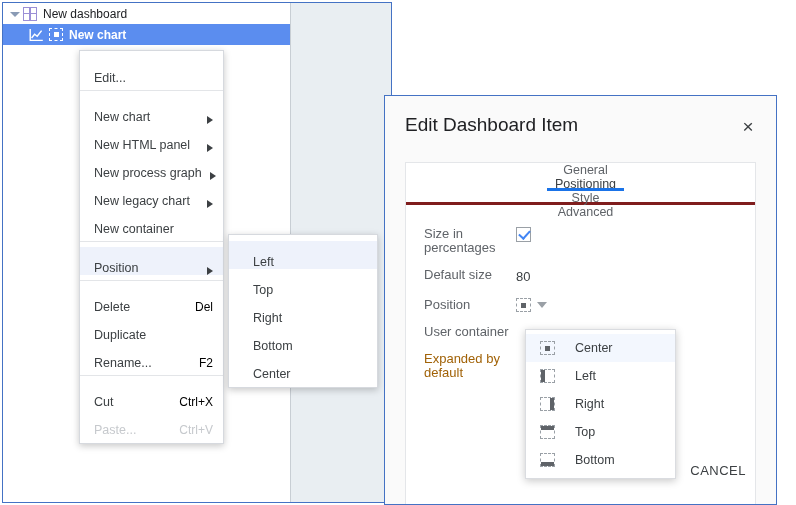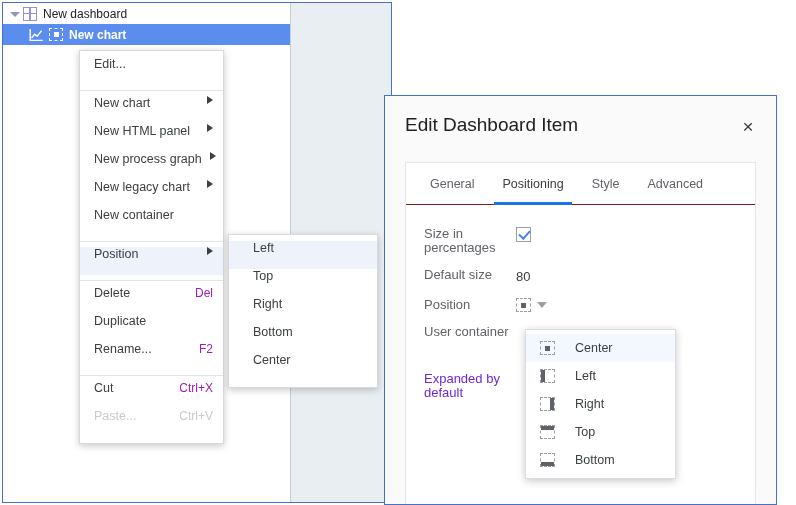--- a/index.html
+++ b/index.html
@@ -82,27 +82,27 @@
     box-shadow: 0 2px 7px rgba(0,0,0,0.22);
     font-size: 12.5px;
     color: #3c4043;
     padding: 6px 0;
     z-index: 30;
   }
   .ctx-main { left: 79px; top: 50px; width: 145px; }
   .mi {
     position: relative;
     height: 28px;
-    display: flex; align-items: flex-start;
+    display: flex; align-items: flex-end;
     padding: 0 10px 0 14px;
     cursor: default;
     white-space: nowrap;
   }
   .mi .label { flex: 1 1 auto; }
-  .mi .accel { color: #a21caf; font-size: 12px; padding-left: 12px; }
+  .mi .accel { color: #000000; font-size: 12px; padding-left: 12px; }
   .mi.disabled .label, .mi.disabled .accel { color: #c6c9cd; }
   .mi.hl { background: #eef2fb; }
   .arrow {
     width: 0; height: 0;
     border-top: 4.5px solid transparent;
     border-bottom: 4.5px solid transparent;
     border-left: 6px solid #3c4043;
     margin-left: 8px;
   }
   .sep { height: 1px; background: #e3e5e8; margin: 5px 0; }
@@ -132,23 +132,24 @@
 
   .tabs-card {
     position: absolute; left: 20px; top: 66px; right: 20px; bottom: 0;
     background: #ffffff;
     border: 1px solid #e4e6e9;
     border-bottom: none;
   }
   .tabs {
     position: relative;
     height: 42px;
-    border-bottom: 1px solid #7f1d1d;
+    border-bottom: 3px solid #7f1d1d;
     display: flex; align-items: center;
     padding-left: 10px;
+    flex-direction: column;
   }
   .tab {
     position: relative;
     height: 42px;
     display: flex; align-items: center;
     padding: 0 14px;
     font-size: 12.5px;
     color: #5f6368;
     cursor: pointer;
   }
@@ -167,21 +168,21 @@
     position: relative;
     display: flex; align-items: flex-start;
     margin-bottom: 13px;
     font-size: 13px;
   }
   .frow .flabel {
     width: 92px; flex: 0 0 92px;
     color: #5f6368;
     line-height: 14px;
   }
-  .frow.dim .flabel { color: #6d28d9; margin-top: 20px; }
+  .frow.dim .flabel { color: #a16207; }
   .frow .fval { color: #3c4043; line-height: 17px; }
 
   .checkbox {
     width: 15px; height: 15px;
     border: 1.6px solid #9aa0a6;
     position: relative;
     background: #fff;
   }
   .checkbox::after {
     content: "";
@@ -388,20 +389,24 @@
           <div class="flabel">User container</div>
         </div>
 
         <div class="frow dim">
           <div class="flabel">Expanded by default</div>
         </div>
 
       </div>
     </div>
 
+    <div class="dlg-actions">
+      <button class="txt-btn">APPLY</button>
+      <button class="txt-btn">CANCEL</button>
+    </div>
   </div>
 
   <div class="pos-dropdown">
     <div class="dd-item hl">
       <span class="sq center">
           <i class="fill"></i>
         </span>
       <span>Center</span>
     </div>
     <div class="dd-item">

